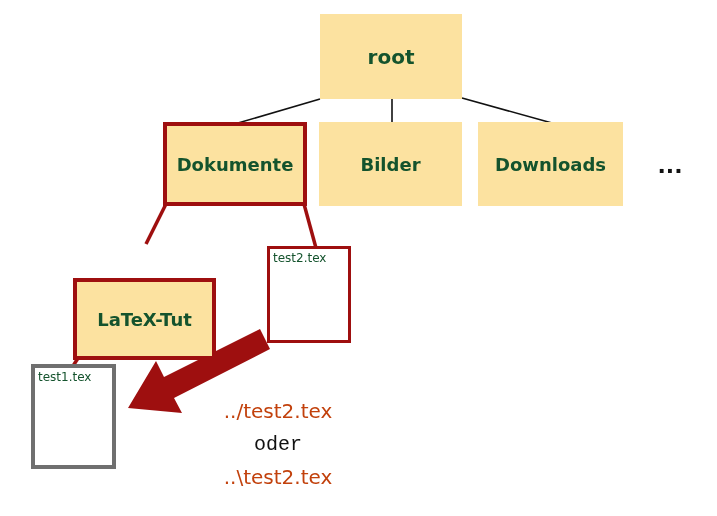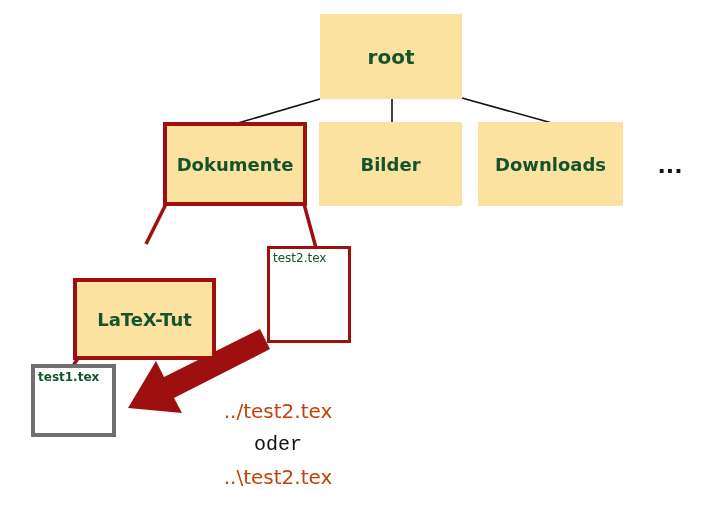--- a/index.html
+++ b/index.html
@@ -91,21 +91,21 @@
   <div class="node folder" style="left:319px; top:122px; width:143px; height:84px;">Bilder</div>
 
   <div class="node folder" style="left:478px; top:122px; width:145px; height:84px;">Downloads</div>
 
   <div class="ellipsis" style="left:650px; top:153px; width:40px;">...</div>
 
   <div class="node folder hl" style="left:73px; top:242px; width:143px; height:82px;margin-top:36px;">LaTeX-Tut</div>
 
   <div class="node file hl" style="left:267px; top:246px; width:84px; height:97px;">test2.tex</div>
 
-  <div class="node file gray" style="left:31px; top:364px; width:85px; height:73px;font-weight:bold;">test1.tex</div>
+  <div class="node file gray" style="left:31px; top:364px; width:85px; height:105px;">test1.tex</div>
 
   <div class="annotation">
     <div class="red">../test2.tex</div>
     <div class="black">oder</div>
     <div class="red">..\test2.tex</div>
   </div>
 
 </div>
 
 </body></html>

